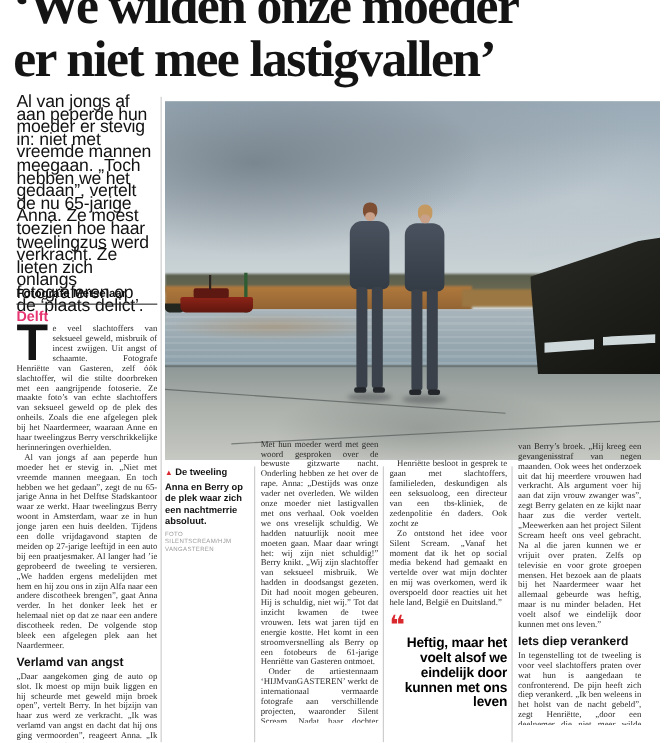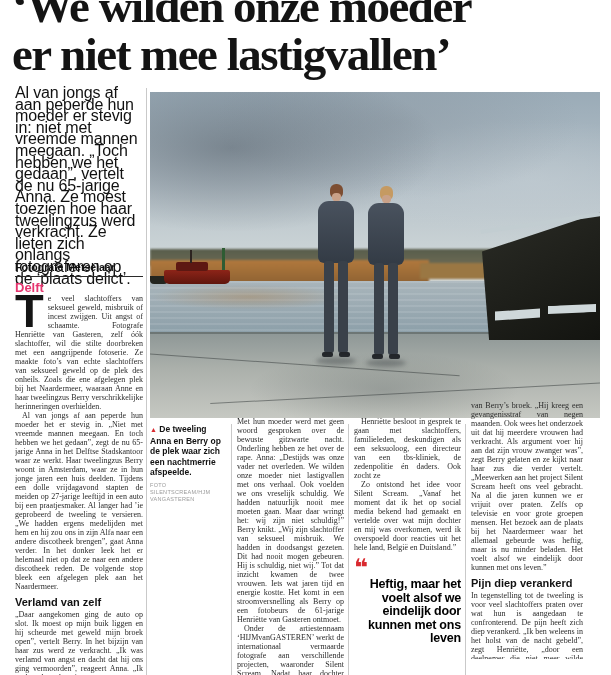--- a/index.html
+++ b/index.html
@@ -162,46 +162,46 @@
       <div class="feet">
         <div class="shoe"></div>
           <div class="shoe"></div>
       </div>
       <div class="shadow"></div>
     </div>
   </div>
 
   <div class="caption">
     <span class="cap-marker" style="color:#d9292f;">▲</span>
-    <span>De tweeling Anna en Berry op de plek waar zich een nachtmerrie afspeelde.</span>
+    <span>De tweeling Anna en Berry op de plek waar zich een nachtmerrie absoluut.</span>
     <div class="credit">FOTO SILENTSCREAM/HJM VANGASTEREN</div>
   </div>
 
   <div class="serifcol" style="left:15px;top:294px;width:128px;height:381px;overflow:hidden;">
     <p><span class="dropcap">T</span><span>e veel slachtoffers van seksueel geweld, misbruik of incest zwijgen. Uit angst of schaamte. Fotografe Henriëtte van Gasteren, zelf óók slachtoffer, wil die stilte doorbreken met een aangrijpende fotoserie. Ze maakte foto’s van echte slachtoffers van seksueel geweld op de plek des onheils. Zoals die ene afgelegen plek bij het Naardermeer, waaraan Anne en haar tweelingzus Berry verschrikkelijke herinneringen overhielden.</span></p>
     <p class="indent">Al van jongs af aan peperde hun moeder het er stevig in. „Niet met vreemde mannen meegaan. En toch hebben we het gedaan”, zegt de nu 65-jarige Anna in het Delftse Stadskantoor waar ze werkt. Haar tweelingzus Berry woont in Amsterdam, waar ze in hun jonge jaren een huis deelden. Tijdens een dolle vrijdagavond stapten de meiden op 27-jarige leeftijd in een auto bij een praatjesmaker. Al langer had ’ie geprobeerd de tweeling te versieren. „We hadden ergens medelijden met hem en hij zou ons in zijn Alfa naar een andere discotheek brengen”, gaat Anna verder. In het donker leek het er helemaal niet op dat ze naar een andere discotheek reden. De volgende stop bleek een afgelegen plek aan het Naardermeer.</p>
-    <h3 class="subhead">Verlamd van zelf</h3>
+    <h3 class="subhead">Verlamd van angst</h3>
     <p>„Daar aangekomen ging de auto op slot. Ik moest op mijn buik liggen en hij scheurde met geweld mijn broek open”, vertelt Berry. In het bijzijn van haar zus werd ze verkracht. „Ik was verlamd van angst en dacht dat hij ons ging vermoorden”, reageert Anna. „Ik probeerde op hem in te</p>
   </div>
 
-  <div class="serifcol" style="left:237px;top:417px;width:107px;height:258px;overflow:hidden;">
+  <div class="serifcol" style="left:237px;top:399px;width:107px;height:258px;overflow:hidden;">
     <p>Met hun moeder werd met geen woord gesproken over de bewuste gitzwarte nacht. Onderling hebben ze het over de rape. Anna: „Destijds was onze vader net overleden. We wilden onze moeder niet lastigvallen met ons verhaal. Ook voelden we ons vreselijk schuldig. We hadden natuurlijk nooit mee moeten gaan. Maar daar wringt het: wij zijn niet schuldig!” Berry knikt. „Wij zijn slachtoffer van seksueel misbruik. We hadden in doodsangst gezeten. Dit had nooit mogen gebeuren. Hij is schuldig, niet wij.” Tot dat inzicht kwamen de twee vrouwen. Iets wat jaren tijd en energie kostte. Het komt in een stroomversnelling als Berry op een fotobeurs de 61-jarige Henriëtte van Gasteren ontmoet.</p>
     <p class="indent">Onder de artiestennaam ‘HIJMvanGASTEREN’ werkt de internationaal vermaarde fotografe aan verschillende projecten, waaronder Silent Scream. Nadat haar dochter Krissi is verkracht, komen bij Henriëtte herinneringen naar boven aan haar eigen verkrachtingen. „Als we vertelden dat we beiden waren verkracht, merkten we dat gesprekken stilvie-</p>
   </div>
 
   <div class="serifcol" style="left:354px;top:417px;width:107px;height:258px;overflow:hidden;">
     <p class="indent">Henriëtte besloot in gesprek te gaan met slachtoffers, familieleden, deskundigen als een seksuoloog, een directeur van een tbs-kliniek, de zedenpolitie én daders. Ook zocht ze</p>
     <p class="indent">Zo ontstond het idee voor Silent Scream. „Vanaf het moment dat ik het op social media bekend had gemaakt en vertelde over wat mijn dochter en mij was overkomen, werd ik overspoeld door reacties uit het hele land, België en Duitsland.”</p>
     <div class="pullquote">
       <span class="pq-icon" style="color:#d9292f;">❝</span>
       <div class="pq-text" style="color:#000000;text-align:right;">Heftig, maar het voelt alsof we eindelijk door kunnen met ons leven</div>
 
     </div>
 
   </div>
 
   <div class="serifcol" style="left:471px;top:401px;width:112px;height:258px;overflow:hidden;">
     <p>van Berry’s broek. „Hij kreeg een gevangenisstraf van negen maanden. Ook wees het onderzoek uit dat hij meerdere vrouwen had verkracht. Als argument voer hij aan dat zijn vrouw zwanger was”, zegt Berry gelaten en ze kijkt naar haar zus die verder vertelt. „Meewerken aan het project Silent Scream heeft ons veel gebracht. Na al die jaren kunnen we er vrijuit over praten. Zelfs op televisie en voor grote groepen mensen. Het bezoek aan de plaats bij het Naardermeer waar het allemaal gebeurde was heftig, maar is nu minder beladen. Het voelt alsof we eindelijk door kunnen met ons leven.”</p>
-    <h3 class="subhead">Pijn diep verankerd</h3>
+    <h3 class="subhead">Iets diep verankerd</h3>
     <p>In tegenstelling tot de tweeling is voor veel slachtoffers praten over wat hun is aangedaan te confronterend. De pijn heeft zich diep verankerd. „Ik ben weleens in het holst van de nacht gebeld”, zegt Henriëtte, „door een deelnemer die niet meer wilde leven. Verkrachters zijn zich absoluut niet bewust wat ze hun slachtoffers aandoen. Het is aangrijpend, vernederend en traumatisch. Berry heeft bij-</p>
   </div>
 
 </div>
 
 </body></html>

